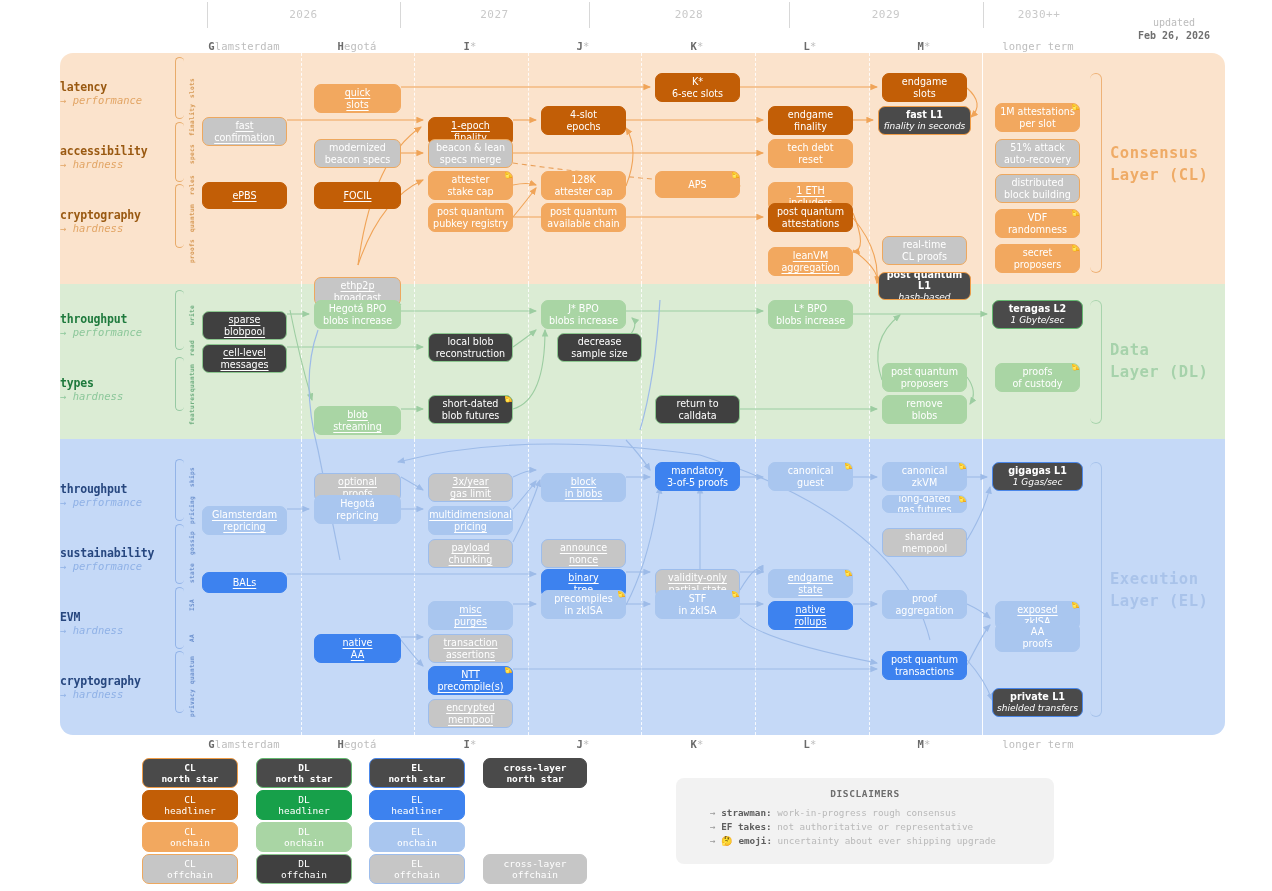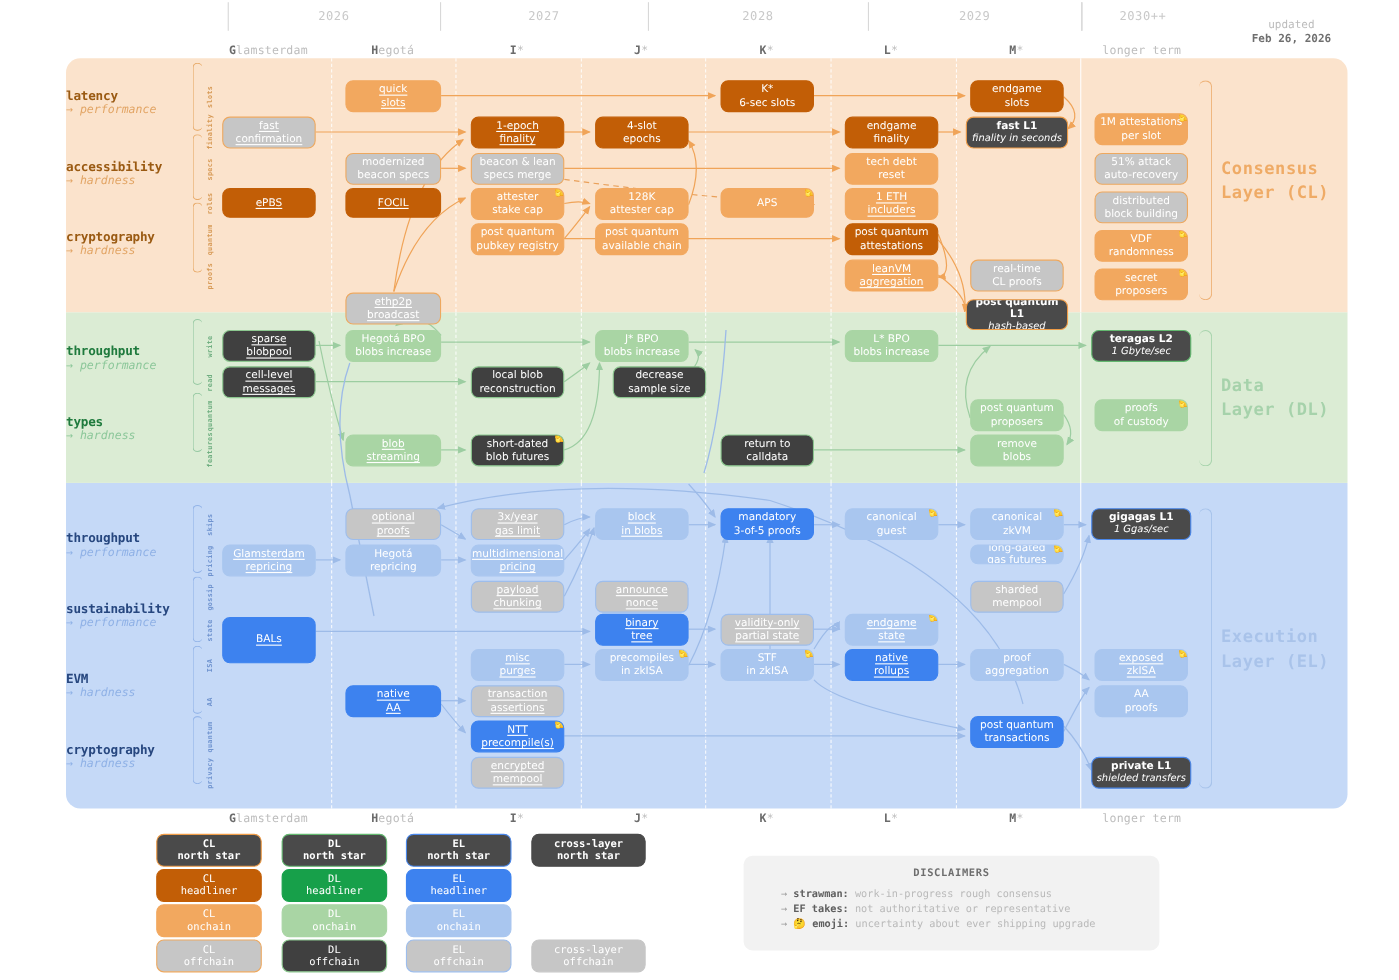--- a/index.html
+++ b/index.html
@@ -69,21 +69,21 @@
   .cl .sub { color: #d79a56; } .dl .sub { color: #6fae80; } .el .sub { color: #6f93cf; }
 
   
   .node {
     position: absolute; border-radius: 7px;
     display: flex; flex-direction: column; align-items: center; justify-content: center;
     text-align: center; font-size: 9.6px; line-height: 11.4px;
     padding: 2px 3px; overflow: hidden; z-index: 5;
   }
   .node .l2 { display: block; }
-  .node.u { text-decoration: underline; text-underline-offset: 1.5px; }
+  .node.u { text-decoration: underline; text-underline-offset: 1.5px; margin-top: 11px; }
 
   
   .n-cl-north  { background:#4a4a4a; border:1.6px solid #ef9c47; color:#fff; font-weight:bold; }
   .n-cl-head   { background:#c25e06; border:1.6px solid #c25e06; color:#fff; }
   .n-cl-on     { background:#f2a85f; border:1.6px solid #f2a85f; color:#fff; }
   .n-cl-off    { background:#c6c6c6; border:1.6px solid #eda85f; color:#fff; }
 
   .n-dl-north  { background:#4a4a4a; border:1.6px solid #63b86f; color:#fff; font-weight:bold; }
   .n-dl-head   { background:#17a04a; border:1.6px solid #17a04a; color:#fff; }
   .n-dl-on     { background:#a9d5a4; border:1.6px solid #a9d5a4; color:#fff; }
@@ -587,21 +587,21 @@
         <span class="l2">chunking</span>
       </div>
       <div class="node n-el-off u" style="left: 541px; top: 528px; width: 85px; height: 29px;">
         <span class="l1">announce</span>
         <span class="l2">nonce</span>
       </div>
       <div class="node n-el-off" style="left: 882px; top: 528px; width: 85px; height: 29px;">
         <span class="l1">sharded</span>
         <span class="l2">mempool</span>
       </div>
-      <div class="node n-el-head u" style="left: 202px; top: 561px; width: 85px; height: 42px;">
+      <div class="node n-el-head u" style="left: 202px; top: 561px; width: 85px; height: 21px;">
         <span class="l1">BALs</span>
       </div>
       <div class="node n-el-head u" style="left: 541px; top: 558px; width: 85px; height: 29px;">
         <span class="l1">binary</span>
         <span class="l2">tree</span>
       </div>
       <div class="node n-el-off u" style="left: 655px; top: 558px; width: 85px; height: 29px;">
         <span class="l1">validity-only</span>
         <span class="l2">partial state</span>
       </div>

